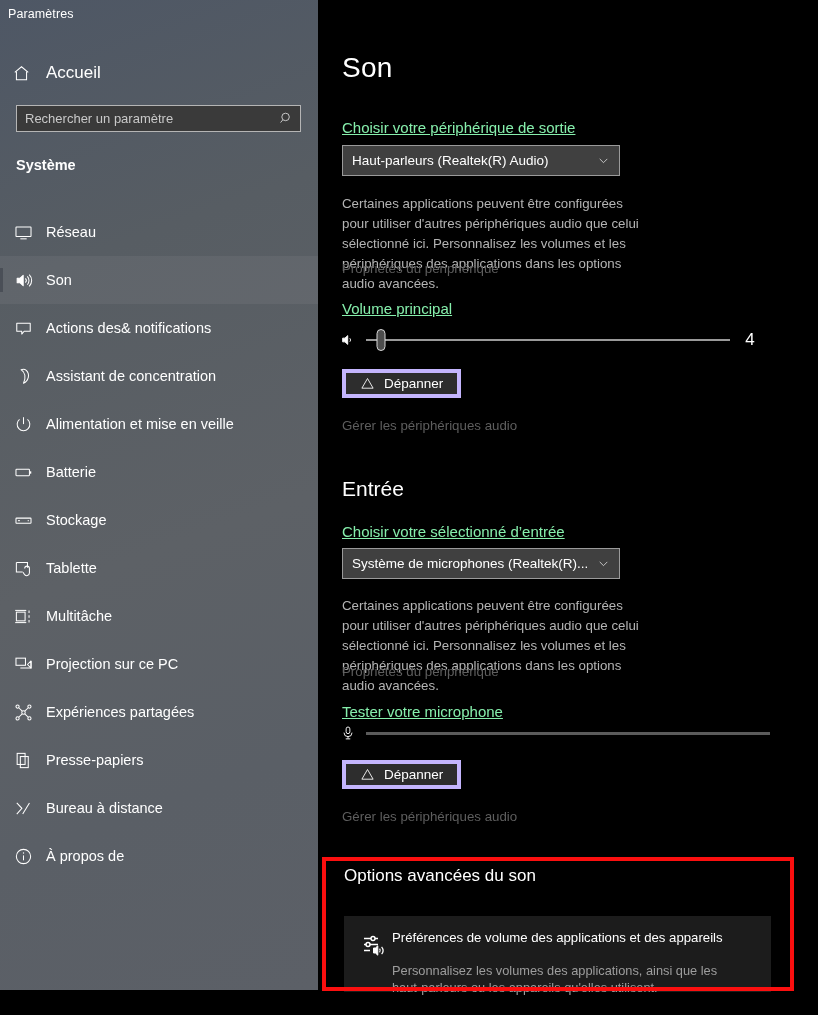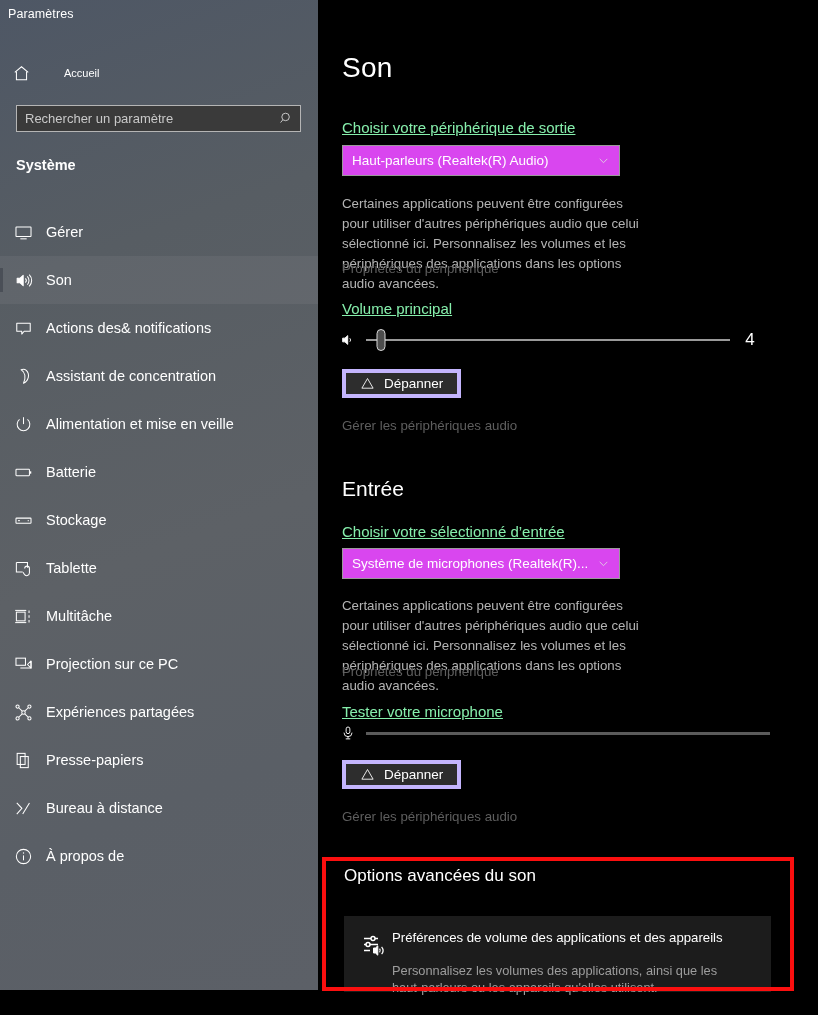--- a/index.html
+++ b/index.html
@@ -51,23 +51,23 @@
     align-items: center;
   }
   .home-icon {
     width: 42px;
     display: flex;
     justify-content: center;
     align-items: center;
     color: #ffffff;
   }
   .home-label {
-    font-size: 11px;
-    color: #ffffff;
-    margin-left: 22px;
+    font-size: 17px;
+    color: #ffffff;
+    margin-left: 4px;
   }
 
   .search-wrap {
     position: absolute;
     left: 16px;
     top: 105px;
     width: 285px;
     height: 27px;
     background: #3a3a3a;
     border: 1px solid #b5b5b5;
@@ -167,21 +167,21 @@
 
   .lbl {
     font-size: 15px;
     color: #86efac;
     text-decoration: underline;
   }
 
   .combo {
     width: 278px;
     height: 31px;
-    background: #d946ef;
+    background: #404040;
     border: 1px solid #9a9a9a;
     display: flex;
     align-items: center;
     padding: 0 9px;
     cursor: pointer;
   }
   .combo-text {
     flex: 1;
     font-size: 13.5px;
     color: #ffffff;
@@ -359,21 +359,21 @@
 
     <nav class="nav">
 
       <div class="nav-item">
         <span class="nav-ico">
           <svg width="19" height="19" viewBox="0 0 24 24" fill="none" stroke="currentColor" stroke-width="1.3">
             <rect x="2.5" y="5" width="19" height="12" rx="0.6"></rect>
             <line x1="8" y1="20" x2="16" y2="20"></line>
           </svg>
         </span>
-        <span class="nav-label">Gérer</span>
+        <span class="nav-label">Réseau</span>
       </div>
 
       <div class="nav-item selected">
         <span class="nav-ico">
           <svg width="19" height="19" viewBox="0 0 24 24" fill="none" stroke="currentColor" stroke-width="1.3">
             <path d="M4 9.2 H7.4 L11.6 5.4 V18.6 L7.4 14.8 H4 Z" fill="currentColor" stroke-linejoin="round"></path>
             <path d="M14.4 9.2 A4.2 4.2 0 0 1 14.4 14.8"></path>
             <path d="M16.8 6.8 A7.4 7.4 0 0 1 16.8 17.2"></path>
             <path d="M19.2 4.6 A10.4 10.4 0 0 1 19.2 19.4"></path>
           </svg>

